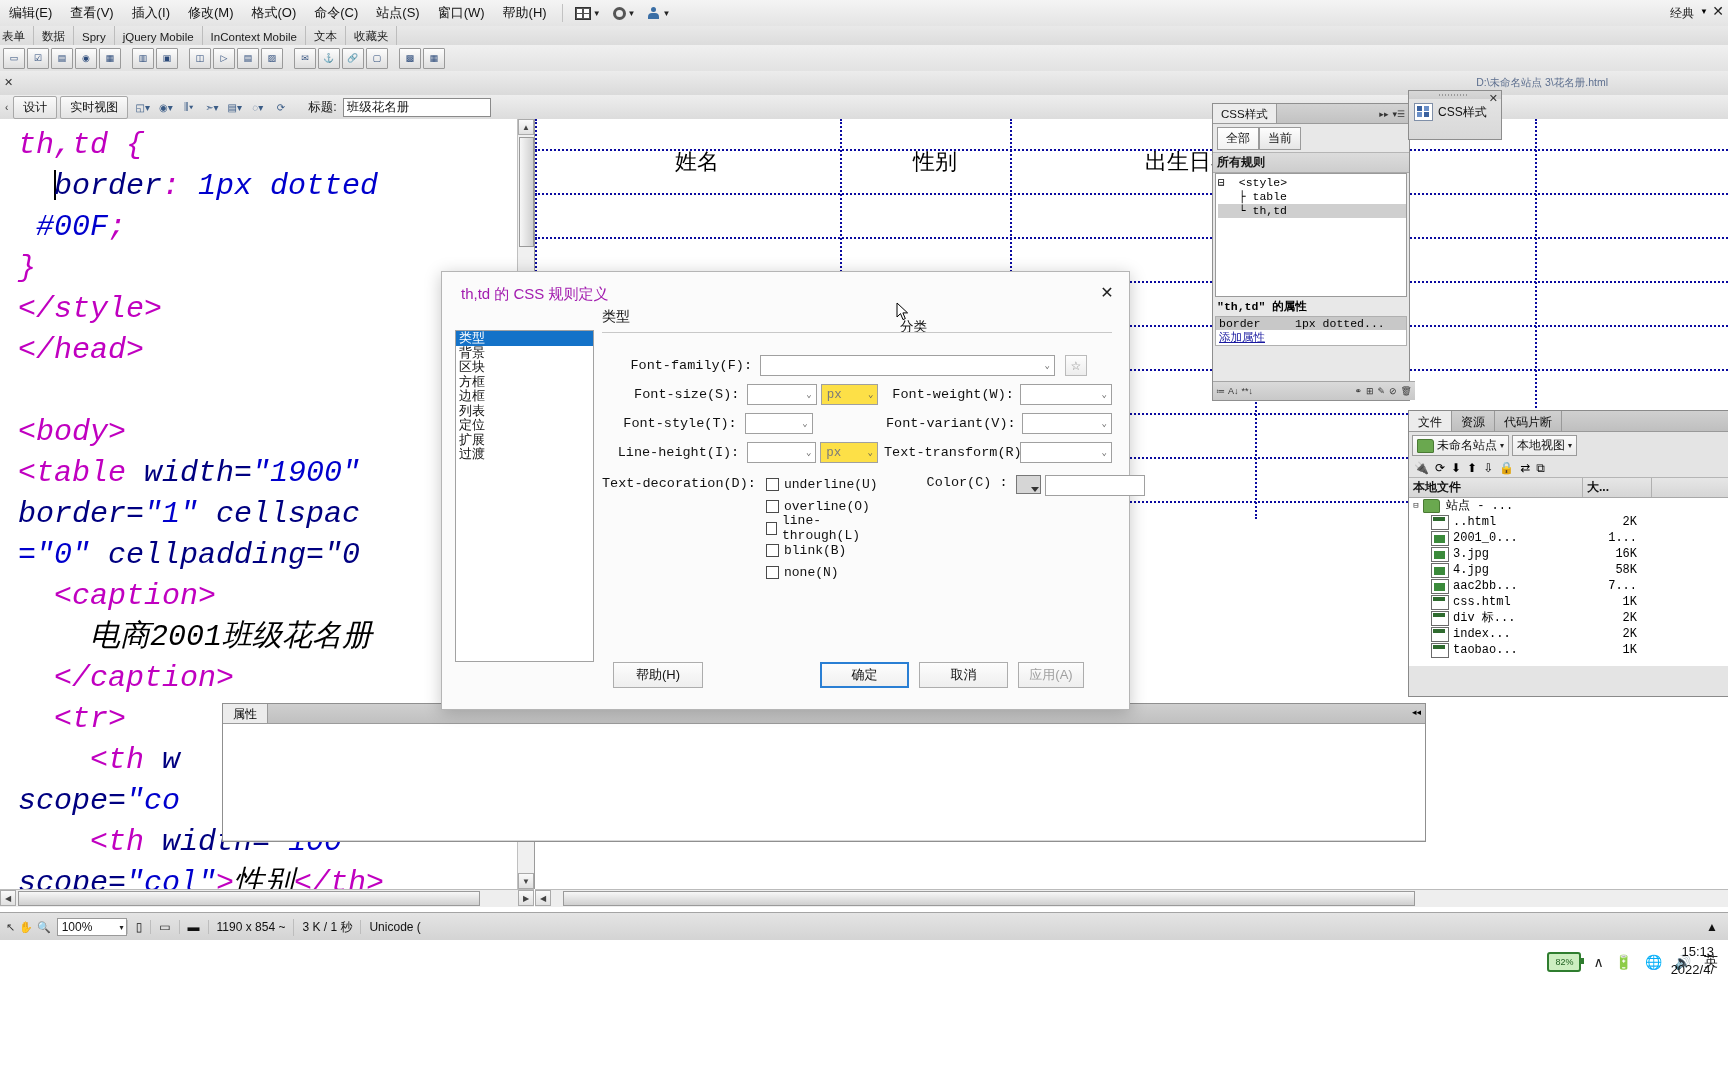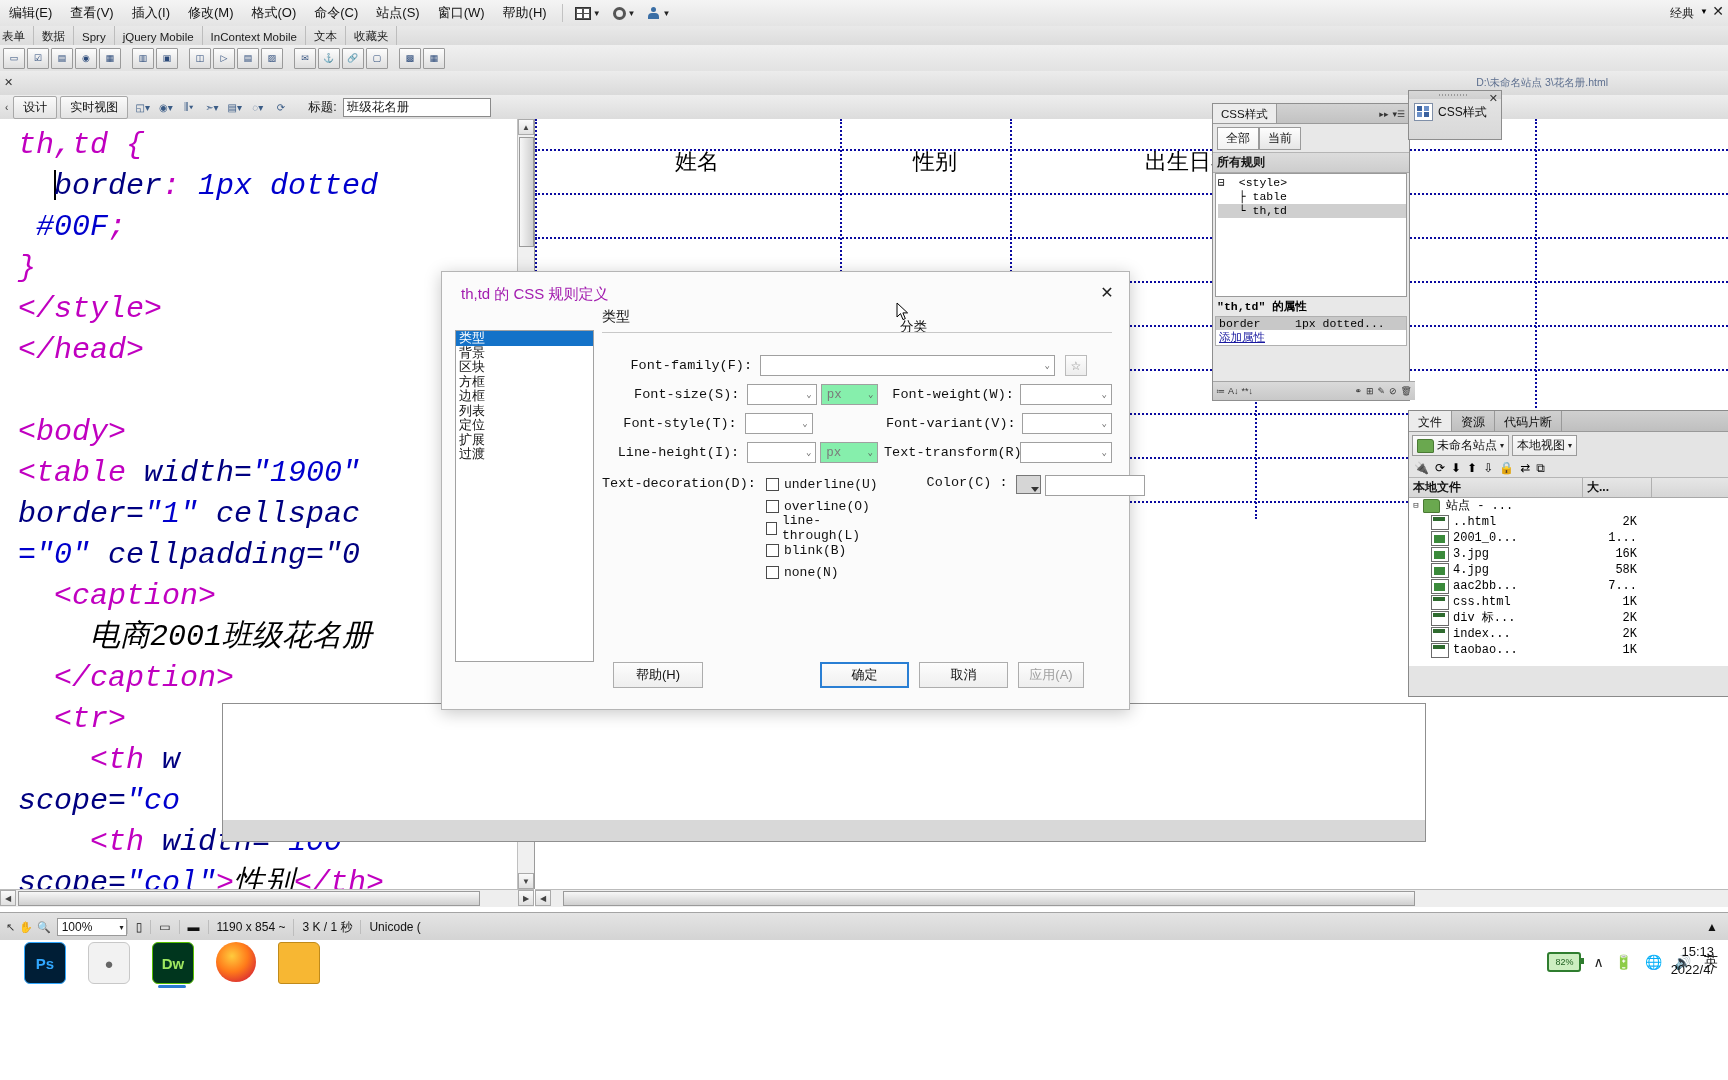--- a/index.html
+++ b/index.html
@@ -408,21 +408,21 @@
     font-family: "Liberation Mono", monospace; font-size: 13.5px; color: #111;
     text-align: right; white-space: nowrap;
   }
   .sel-box {
     border: 1px solid #a0a0a0; background: #fff; height: 21px;
     display: flex; align-items: center; justify-content: flex-end;
     padding-right: 4px; font-family: "Liberation Mono", monospace; font-size: 12.5px;
     color: #111; box-sizing: border-box;
   }
   .sel-box .chev { font-size: 9px; color: #555; }
-  .sel-box.disabled { background: #86efac; color: #7a7a7a; justify-content: space-between; padding-left: 5px; }
+  .sel-box.disabled { background: #fde047; color: #7a7a7a; justify-content: space-between; padding-left: 5px; }
   .txt-box {
     border: 1px solid #a0a0a0; background: #fff; height: 21px; box-sizing: border-box;
   }
   .star-btn {
     width: 22px; height: 21px; border: 1px solid #bbb; background: linear-gradient(#fdfdfd,#ededed);
     display: flex; align-items: center; justify-content: center; font-size: 12px; color: #8c8c8c;
     box-sizing: border-box;
   }
   .cb-row { display: flex; align-items: center; height: 22px; }
   .cbx {
@@ -710,20 +710,24 @@
     </div>
     <div class="frow indent">
       <span class="fico html"></span>
       <span class="fname">taobao...</span>
       <span class="fsize">1K</span>
     </div>
   </div>
 </div>
 
 <div id="props-panel">
+  <div id="props-tabbar">
+    <div class="props-tab">属性</div>
+    <div id="props-collapse">◂◂</div>
+  </div>
   <div id="props-body"></div>
 </div>
 
 <div id="statusbar">
   <div class="sb-left">
     <span class="sb-ico">↖</span>
     <span class="sb-ico">✋</span>
     <span class="sb-ico">🔍</span>
   </div>
   <div id="zoom-combo">
@@ -735,38 +739,20 @@
   <div class="sb-seg">▬</div>
   <div class="sb-seg">1190 x 854 ~</div>
   <div class="sb-seg">3 K / 1 秒</div>
   <div class="sb-seg">Unicode (</div>
   <div class="sb-right">
     <span>▲</span>
   </div>
 </div>
 
 <div id="taskbar">
-  <div id="tb-apps">
-    <div style="position:relative">
-      <div class="tb-app tb-ps">Ps</div>
-    </div>
-    <div style="position:relative">
-      <div class="tb-app tb-rec">●</div>
-    </div>
-    <div style="position:relative">
-      <div class="tb-app tb-dw">Dw</div>
-      <div class="tb-underline"></div>
-    </div>
-    <div style="position:relative">
-      <div class="tb-app tb-fx"></div>
-    </div>
-    <div style="position:relative">
-      <div class="tb-app tb-folder"></div>
-    </div>
-  </div>
   <div id="tb-right">
     <div class="battery">82%</div>
     <span class="tray-ico">∧</span>
     <span class="tray-ico">🔋</span>
     <span class="tray-ico">🌐</span>
     <span class="tray-ico">🔊</span>
     <span class="tray-ico">英</span>
   </div>
   <div id="tb-clock">
     <div>15:13</div>

